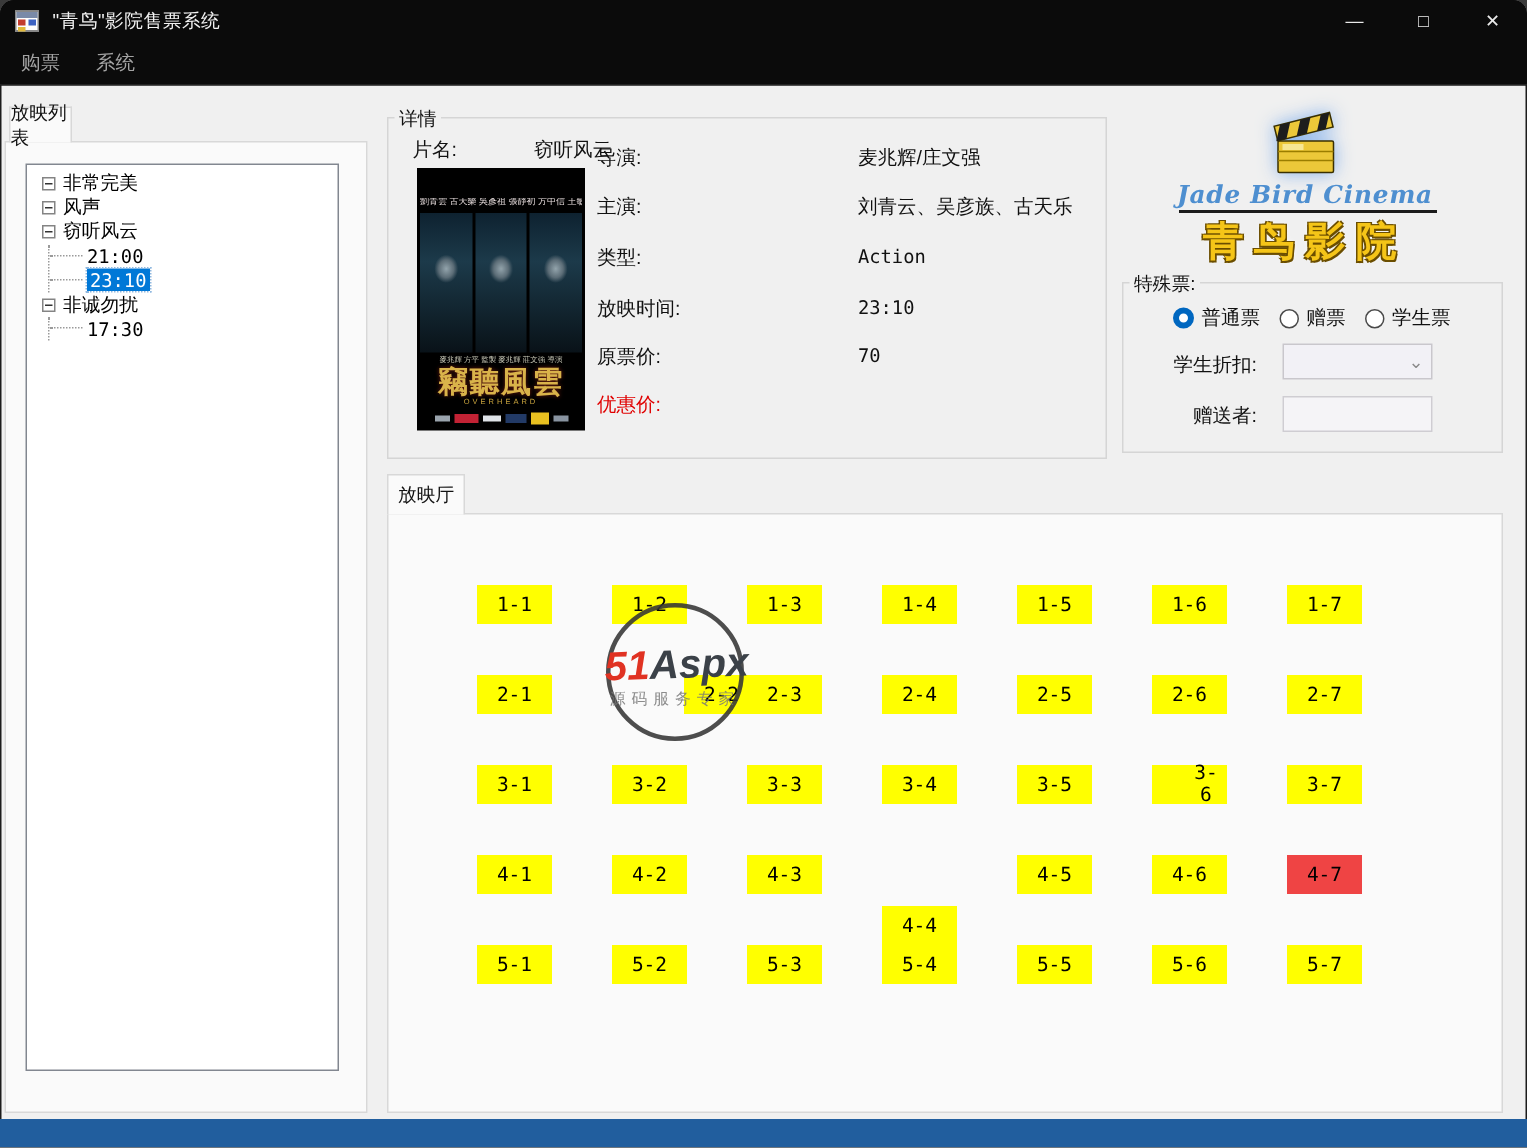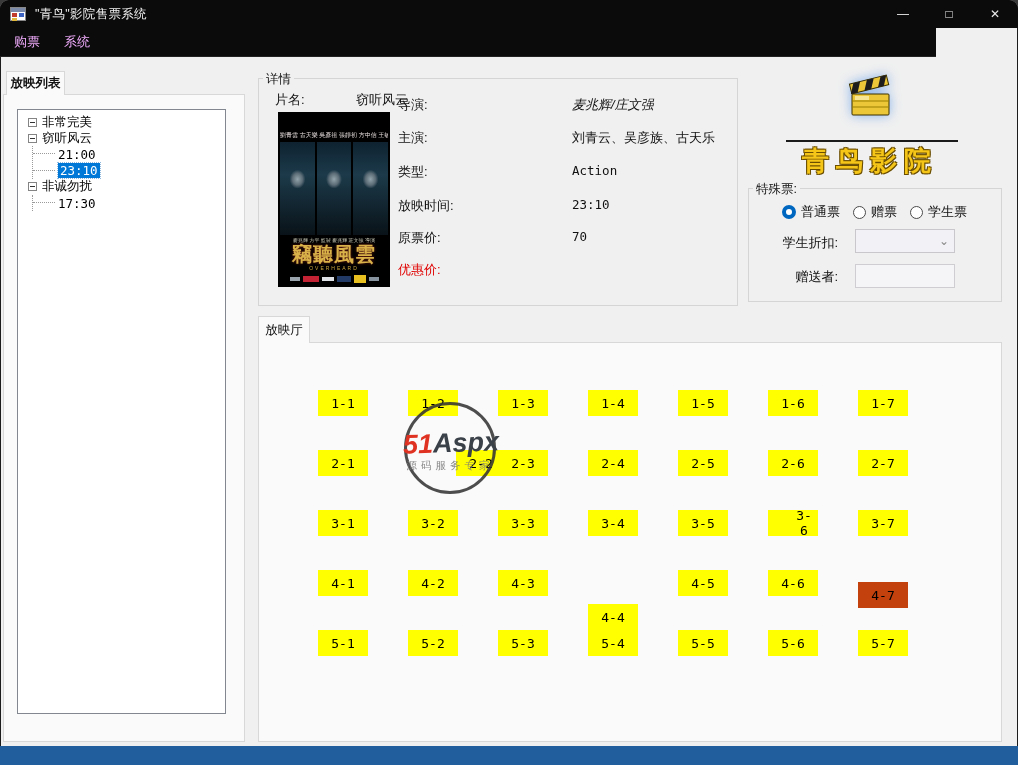--- a/index.html
+++ b/index.html
@@ -12,22 +12,22 @@
             border:1px solid #888;box-sizing:border-box;}
   .app-icon .bar{position:absolute;left:0;top:0;width:100%;height:4px;background:#7a8aa8;}
   .app-icon .sq1{position:absolute;left:1px;top:5px;width:5px;height:4px;background:#c23c2e;}
   .app-icon .sq2{position:absolute;left:8px;top:5px;width:5px;height:4px;background:#3c62c2;}
   .app-icon .sq3{position:absolute;left:1px;top:10px;width:5px;height:3px;background:#e0b93c;}
   .win-title{margin-left:9px;font-size:12.5px;letter-spacing:.3px;}
   .win-controls{position:absolute;right:0;top:0;height:28px;display:flex;}
   .win-btn{width:46px;height:28px;display:flex;align-items:center;justify-content:center;
            color:#eaeaea;font-size:12px;cursor:default;}
   
-  .menubar{position:absolute;left:0;top:28px;width:936px;height:28px;background:#0b0b0b;
-           display:flex;align-items:center;color:#f0abfc;border-bottom:1px solid #222;}
+  .menubar{position:absolute;left:0;top:28px;width:1018px;height:28px;background:#0b0b0b;
+           display:flex;align-items:center;color:#a3a3a3;border-bottom:1px solid #222;}
   .menu-item{font-size:13px;padding:0 10px;margin-left:4px;height:24px;display:flex;align-items:center;}
   
   .tabpage{position:absolute;background:#fafafa;border:1px solid #d8d8d8;box-sizing:border-box;}
   .tabhead{position:absolute;background:#fafafa;border:1px solid #d8d8d8;border-bottom:none;
            box-sizing:border-box;display:flex;align-items:center;justify-content:center;
            font-size:12.5px;color:#111;z-index:2;}
   
   .treeview{position:absolute;left:17px;top:109px;width:209px;height:605px;background:#fff;
             border:1px solid #828790;box-sizing:border-box;padding:4px 2px 0 10px;overflow:hidden;}
   .tree-row{height:16.2px;display:flex;align-items:center;font-size:12.5px;color:#000;white-space:nowrap;}
@@ -127,28 +127,34 @@
       <span class="win-btn">□</span>
       <span class="win-btn">✕</span>
     </div>
   </div>
 
   <div class="menubar">
     <span class="menu-item">购票</span>
     <span class="menu-item">系统</span>
   </div>
 
-  <div class="tabhead" style="left:6px;top:71px;width:59px;height:24px;font-weight:bold;">放映列表</div>
+  <div class="tabhead" style="left:6px;top:71px;width:42px;height:24px;">放映列表</div>
   <div class="tabpage" style="left:3px;top:94px;width:242px;height:648px;"></div>
   <div class="treeview">
       <div class="tree-row root">
         <span class="expander">
           <i class="minus"></i>
         </span>
         <span class="tlabel">非常完美</span>
+      </div>
+      <div class="tree-row root">
+        <span class="expander">
+          <i class="minus"></i>
+        </span>
+        <span class="tlabel">风声</span>
       </div>
       <div class="tree-row root">
         <span class="expander">
           <i class="minus"></i>
         </span>
         <span class="tlabel">窃听风云</span>
       </div>
       <div class="tree-children">
         <div class="tree-row child">
           <span class="tlabel time">21:00</span>
@@ -190,21 +196,21 @@
         <i class="pl2"></i>
         <i class="pl3"></i>
         <i class="pl4"></i>
         <i class="pl5"></i>
         <i class="pl6"></i>
     </div>
   </div>
 
   <div id="detail-fields">
       <span class="fld lab" style="left: 398px; top: 96px;">导演:</span>
-      <span class="fld" style="left: 572px; top: 96px; font-style: italic;">麦兆辉/庄文强</span>
+      <span class="fld" style="left: 572px; top: 96px;">麦兆辉/庄文强</span>
       <span class="fld lab" style="left: 398px; top: 129px;">主演:</span>
       <span class="fld" style="left: 572px; top: 129px;">刘青云、吴彦族、古天乐</span>
       <span class="fld lab" style="left: 398px; top: 163px;">类型:</span>
       <span class="fld mono" style="left: 572px; top: 163px;">Action</span>
       <span class="fld lab" style="left: 398px; top: 197px;">放映时间:</span>
       <span class="fld mono" style="left: 572px; top: 197px;">23:10</span>
       <span class="fld lab" style="left: 398px; top: 229px;">原票价:</span>
       <span class="fld mono" style="left: 572px; top: 229px;">70</span>
       <span class="fld lab red" style="left: 398px; top: 261px;">优惠价:</span>
       <span class="fld red" style="left: 572px; top: 261px;"></span>
@@ -215,20 +221,21 @@
       <rect x="6" y="9" width="38" height="10" fill="#ecc839" stroke="#3a3000" stroke-width="1"></rect>
       <path d="M10 9 l7 0 -5 10 -7 0 z" fill="#1d1d1d"></path>
       <path d="M24 9 l7 0 -5 10 -7 0 z" fill="#1d1d1d"></path>
       <path d="M38 9 l6 0 -5 10 -6 0 z" fill="#1d1d1d"></path>
     </g>
     <rect x="7" y="20" width="37" height="21" rx="1" fill="#ecc839" stroke="#3a3000" stroke-width="1"></rect>
     <line x1="7" y1="27" x2="44" y2="27" stroke="#9a7d00" stroke-width="1"></line>
     <line x1="7" y1="33" x2="44" y2="33" stroke="#9a7d00" stroke-width="1"></line>
     <rect x="10" y="22" width="14" height="4" fill="#f7e794"></rect>
   </svg>
+  <div class="brand-en">Jade Bird Cinema</div>
   <div class="brand-line"></div>
   <div class="brand-cn">青鸟影院</div>
 
   <div class="groupbox" style="left:748px;top:188px;width:254px;height:114px;"></div>
   <span class="group-label" style="left:753px;top:181px;">特殊票:</span>
   <div class="radio-row">
       <label class="radio-opt">
         <span class="radio checked"></span>
         <span>普通票</span>
       </label>
@@ -274,21 +281,21 @@
       <button class="seat" style="left: 588px; top: 510px; background: rgb(255, 255, 0);">3-4</button>
       <button class="seat" style="left: 678px; top: 510px; background: rgb(255, 255, 0);">3-5</button>
       <button class="seat" style="left: 768px; top: 510px; background: rgb(255, 255, 0); padding-left: 28px;">3-6</button>
       <button class="seat" style="left: 858px; top: 510px; background: rgb(255, 255, 0);">3-7</button>
       <button class="seat" style="left: 318px; top: 570px; background: rgb(255, 255, 0);">4-1</button>
       <button class="seat" style="left: 408px; top: 570px; background: rgb(255, 255, 0);">4-2</button>
       <button class="seat" style="left: 498px; top: 570px; background: rgb(255, 255, 0);">4-3</button>
       <button class="seat" style="left: 588px; top: 570px; background: rgb(255, 255, 0); margin-top: 34px;">4-4</button>
       <button class="seat" style="left: 678px; top: 570px; background: rgb(255, 255, 0);">4-5</button>
       <button class="seat" style="left: 768px; top: 570px; background: rgb(255, 255, 0);">4-6</button>
-      <button class="seat" style="left: 858px; top: 570px; background: #c2410c; margin-top: 12px;">4-7</button>
+      <button class="seat" style="left: 858px; top: 570px; background: #ef4444;">4-7</button>
       <button class="seat" style="left: 318px; top: 630px; background: rgb(255, 255, 0);">5-1</button>
       <button class="seat" style="left: 408px; top: 630px; background: rgb(255, 255, 0);">5-2</button>
       <button class="seat" style="left: 498px; top: 630px; background: rgb(255, 255, 0);">5-3</button>
       <button class="seat" style="left: 588px; top: 630px; background: rgb(255, 255, 0);">5-4</button>
       <button class="seat" style="left: 678px; top: 630px; background: rgb(255, 255, 0);">5-5</button>
       <button class="seat" style="left: 768px; top: 630px; background: rgb(255, 255, 0);">5-6</button>
       <button class="seat" style="left: 858px; top: 630px; background: rgb(255, 255, 0);">5-7</button>
     </div>
 
   <div class="wm">

